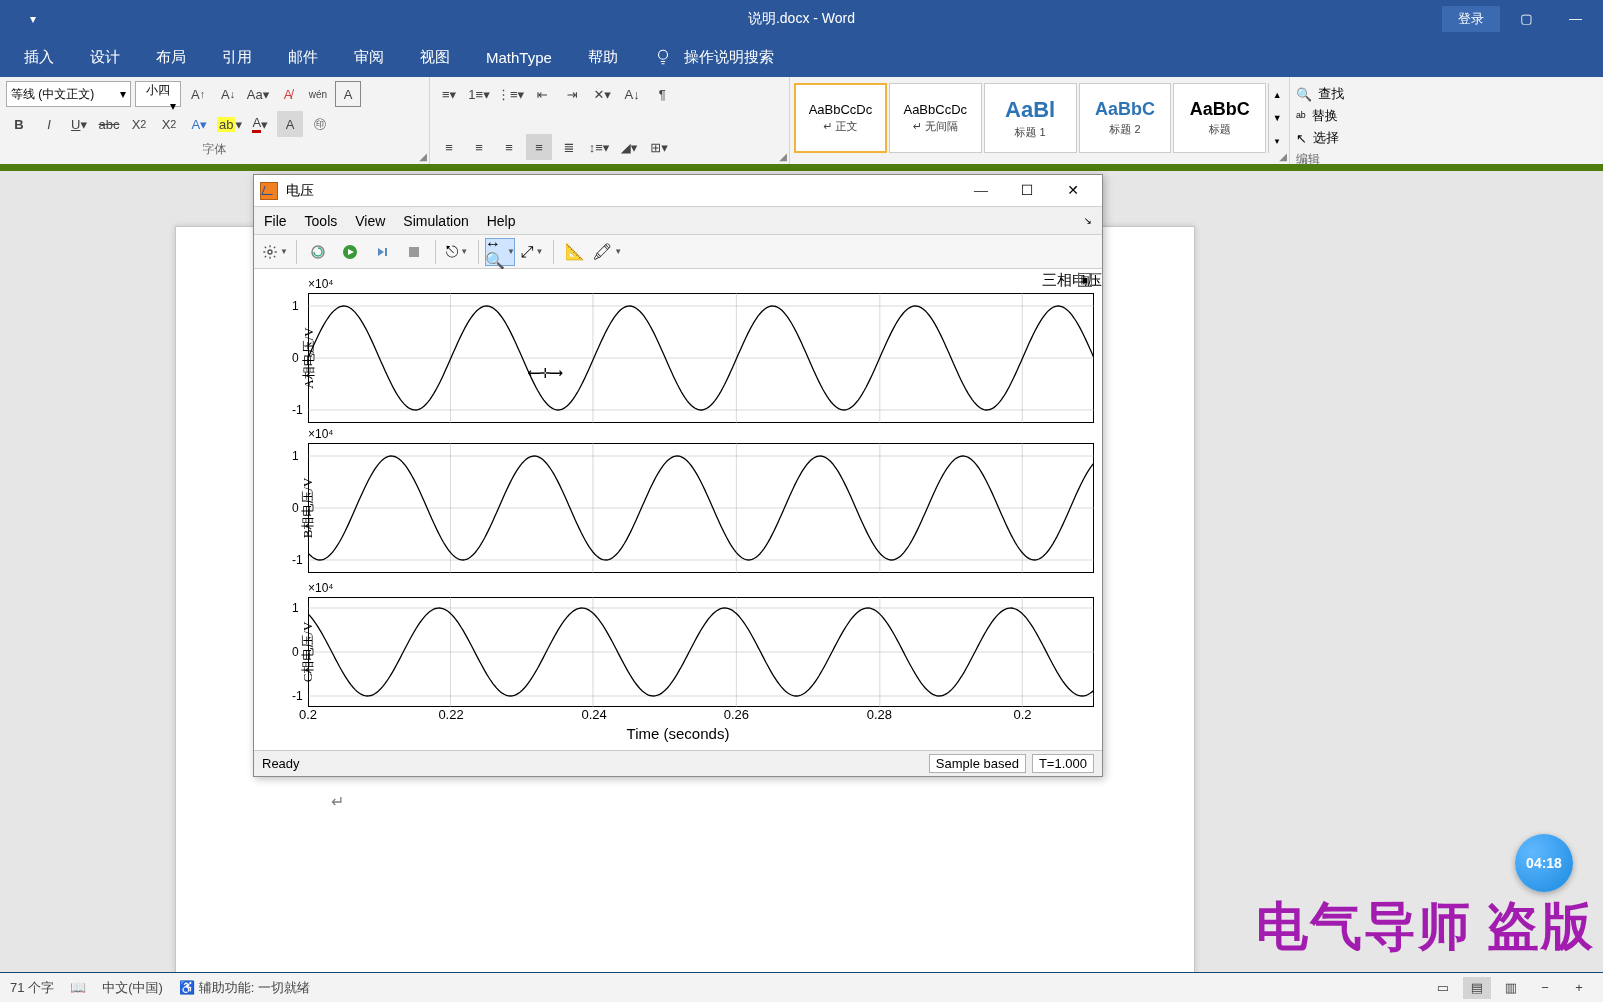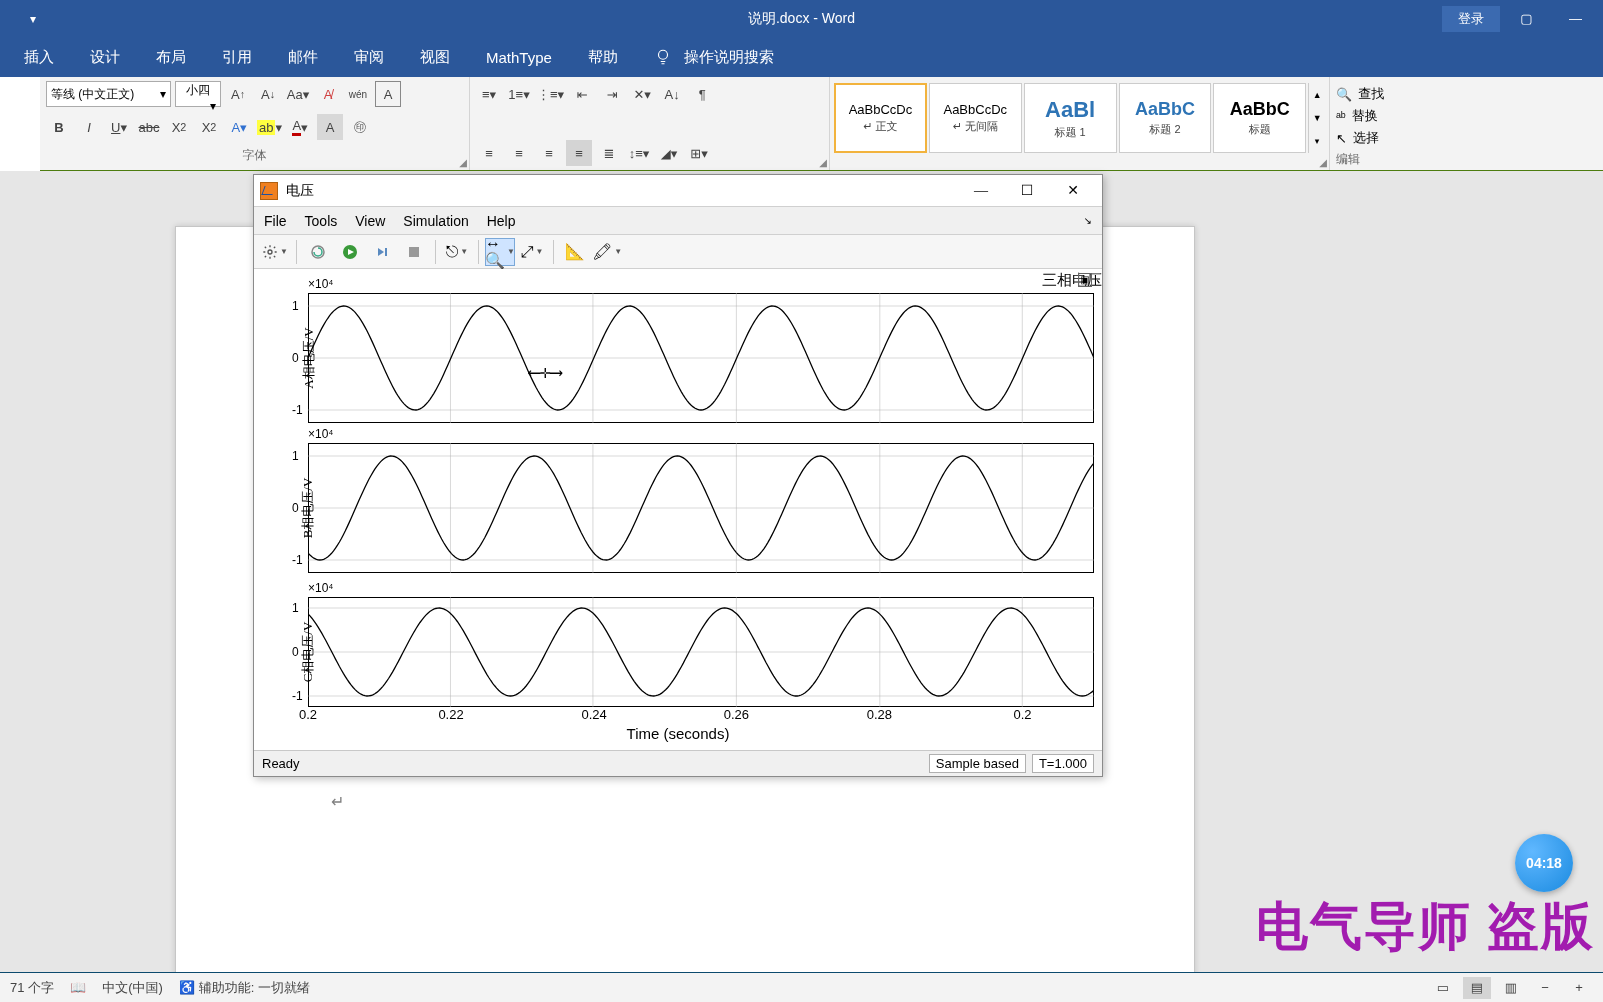--- a/index.html
+++ b/index.html
@@ -13,21 +13,21 @@
 .word-title .right-controls { position:absolute; right:5px; display:flex; align-items:center; gap:4px; }
 .login-btn { background:#3b6ab0; padding:4px 16px; font-size:13px; cursor:pointer; }
 .win-btn { width:45px; height:37px; display:flex; align-items:center; justify-content:center; cursor:pointer; }
 
 
 .ribbon-tabs { height:40px; background:#2B579A; display:flex; align-items:center; padding-left:20px; gap:28px; color:#fff; font-size:15px; }
 .ribbon-tabs span { cursor:pointer; padding:2px 4px; }
 .ribbon-tabs .tellme { display:flex; align-items:center; gap:8px; }
 
 
-.ribbon { height:94px; background:#F3F3F3; border-bottom:1px solid #4d7c0f; display:flex; position:relative;margin-left:40px; }
+.ribbon { height:94px; background:#F3F3F3; border-bottom:7px solid #4d7c0f; display:flex; position:relative; }
 .ribbon-group { border-right:1px solid #d4d4d4; padding:4px 6px; display:flex; flex-direction:column; justify-content:space-between; position:relative; }
 .ribbon-group .label { font-size:12px; color:#666; text-align:center; padding-bottom:2px; }
 .rb-row { display:flex; align-items:center; gap:4px; }
 .rb-btn { min-width:26px; height:26px; display:flex; align-items:center; justify-content:center; cursor:pointer; font-size:13px; color:#444; border:1px solid transparent; }
 .font-combo { height:26px; border:1px solid #ababab; background:#fff; display:flex; align-items:center; padding:0 4px; font-size:12px; }
 .font-name { width:125px; }
 .font-size { width:46px;flex-direction:column; }
 .style-gallery { display:flex; gap:2px; padding:4px 2px; }
 .style-item { width:100px; height:70px; border:1px solid #ccc; background:#fff; display:flex; flex-direction:column; align-items:center; justify-content:center; cursor:pointer; }
 .style-item.sel { border-color:#f2b33d; box-shadow:inset 0 0 0 1px #f2b33d; }

